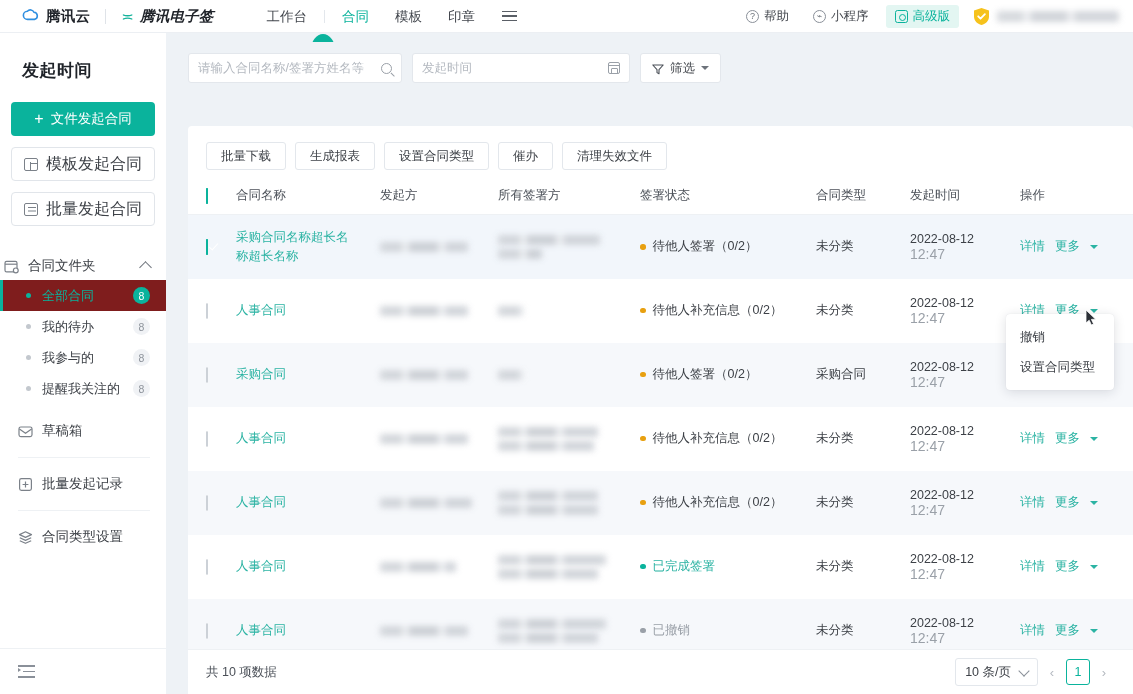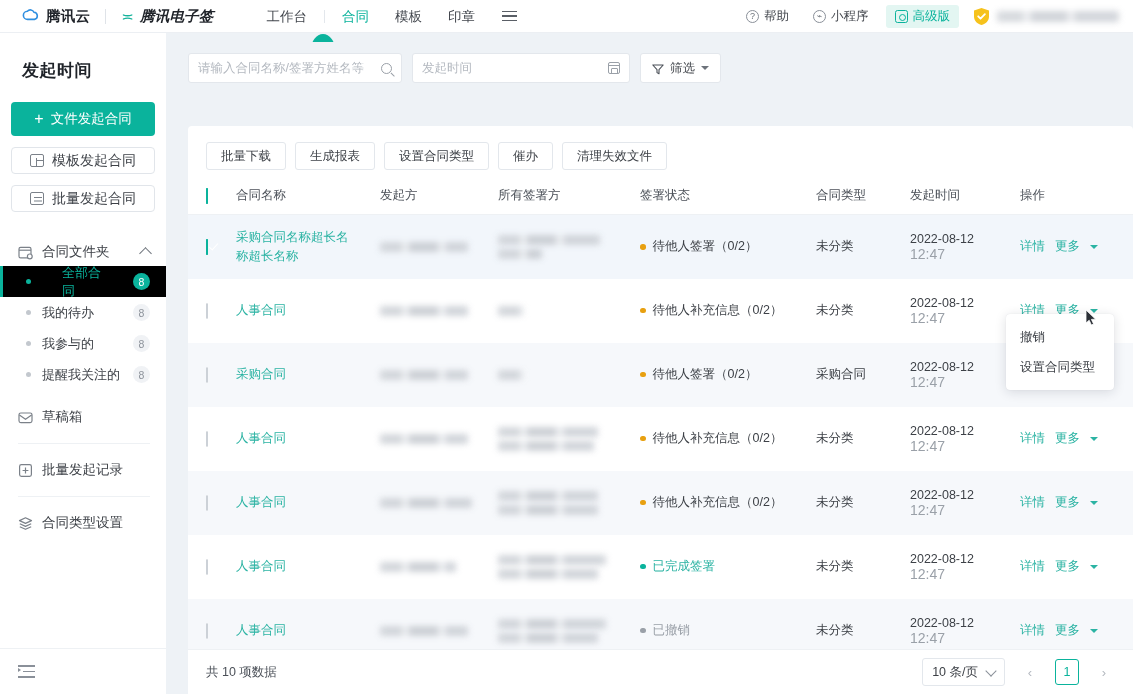--- a/index.html
+++ b/index.html
@@ -72,42 +72,42 @@
     background:#ffffff;
     z-index: 20;
   }
   .side-title { font-size:17px; font-weight:bold; color:#1f2329; padding:26px 0 0 22px; letter-spacing:0.5px; }
   .btn-primary {
     margin:20px 11px 0 11px; height:34px; border-radius:4px; background:#0ab39c;
     color:#fff; font-size:13.5px; display:flex; align-items:center; justify-content:center; gap:7px; cursor:pointer;
   }
   .btn-plus { font-size:16px; line-height:1; font-weight:300; }
   .btn-outline {
-    margin:11px 11px 0 11px; height:27px; border-radius:4px; background:#fff;
-    border:1px solid #e1e5ea; color:#3d4147; font-size:14px;
+    margin:11px 11px 0 11px; height:34px; border-radius:4px; background:#fff;
+    border:1px solid #e1e5ea; color:#3d4147; font-size:16px;
     display:flex; align-items:center; justify-content:center; gap:8px; cursor:pointer;
   }
   .ic-sq { width:14px; height:13px; border:1.3px solid #7b8189; border-radius:2px; position:relative; flex:0 0 auto; }
   .ic-sq.tpl::after { content:""; position:absolute; left:5px; top:3px; width:1.3px; height:8px; background:#7b8189; }
   .ic-sq.tpl::before { content:""; position:absolute; left:5px; top:4.5px; width:7px; height:1.3px; background:#7b8189; }
   .ic-sq.batch::after { content:""; position:absolute; left:2.5px; top:3.5px; width:8px; height:1.3px; background:#7b8189; box-shadow:0 3.5px 0 #7b8189; }
 
   .side-group { margin-top:26px; }
   .grp-head {
-    display:flex; align-items:center; padding:0 16px 0 18px; height:28px; cursor:pointer;
+    display:flex; align-items:center; padding:0 16px 0 4px; height:28px; cursor:pointer;
   }
   .grp-ic { width:15px; height:15px; margin-right:9px; flex:0 0 auto; position:relative; }
   .grp-ic svg { display:block; }
   .grp-label { font-size:13.5px; color:#3d4147; }
   .chev { margin-left:auto; width:9px; height:9px; border-left:1.4px solid #6d737b; border-top:1.4px solid #6d737b; transform:rotate(45deg); margin-top:3px; }
 
   .sub-item {
     display:flex; align-items:center; height:31px; padding:0 16px 0 26px; cursor:pointer; position:relative;
   }
-  .sub-item.active { background:#000000;gap:20px; }
+  .sub-item.active { background:#7f1d1d; }
   .sub-item.active::before {
     content:""; position:absolute; left:0; top:0; width:2.5px; height:100%; background:#0ab39c;
   }
   .dot { width:5px; height:5px; border-radius:50%; background:#c3c8ce; margin-right:11px; flex:0 0 auto; }
   .sub-item.active .dot { background:#0ab39c; }
   .sub-label { font-size:13px; color:#3d4147; }
   .sub-item.active .sub-label { color:#0ab39c; }
   .count {
     margin-left:auto; min-width:17px; height:17px; border-radius:50%;
     background:#f0f2f5; color:#8d939b; font-size:10.5px;
@@ -224,21 +224,21 @@
   .menu-item { height:30px; display:flex; align-items:center; padding:0 14px; font-size:12.5px; color:#3d4147; cursor:pointer; }
   .cursor-ptr { position:absolute; left:1085px; top:309px; z-index:45; }
 
   
   .tfoot {
     position:absolute; left:188px; top:649px; width:945px; height:45px;
     background:#fff; border-top:1px solid #eef1f4;
     display:flex; align-items:center; padding:0 18px; border-radius:0;
   }
   .total { font-size:12.5px; color:#4b5058; }
-  .pager { margin-left:auto; display:flex; align-items:center; gap:14px; }
+  .pager { margin-left:auto; display:flex; align-items:center; gap:3px; }
   .sel-box {
     height:28px; border:1px solid #e3e7ec; border-radius:3px; background:#fff;
     display:flex; align-items:center; gap:9px; padding:0 9px; font-size:12.5px; color:#3d4147; cursor:pointer;
   }
   .sel-caret { width:8px; height:8px; border-left:1.3px solid #8a9099; border-bottom:1.3px solid #8a9099; transform:rotate(-45deg); margin-bottom:3px; }
   .pg-arrow { width:22px; height:26px; display:flex; align-items:center; justify-content:center; color:#b4b9c0; font-size:13px; cursor:pointer; }
   .pg-num {
     width:24px; height:26px; border:1px solid #0ab39c; border-radius:3px; color:#0ab39c;
     display:flex; align-items:center; justify-content:center; font-size:12.5px; cursor:pointer;
   }

